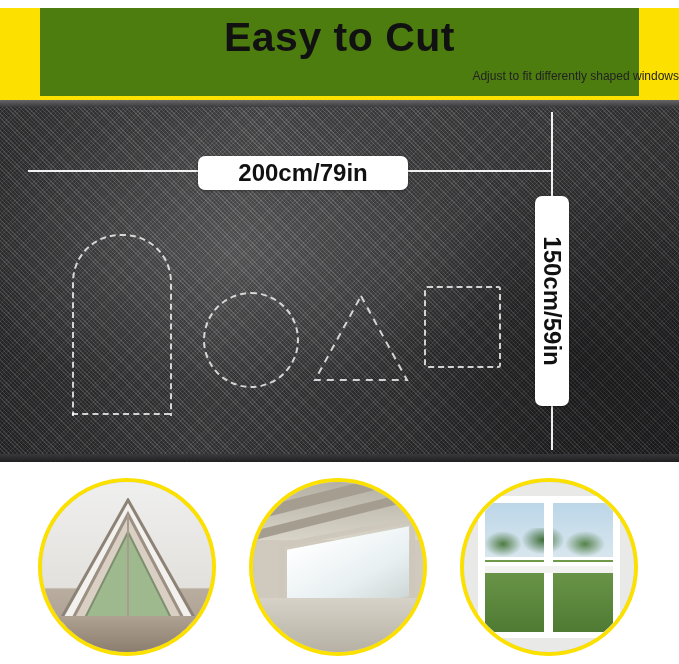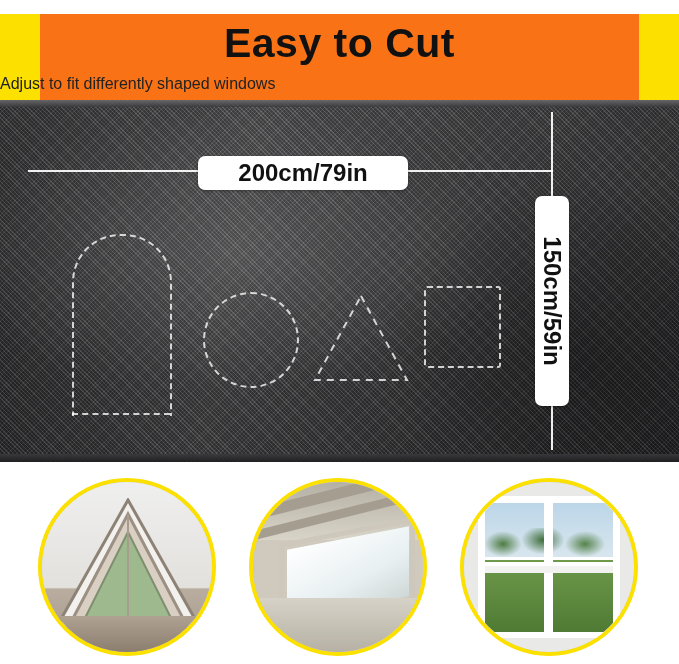--- a/index.html
+++ b/index.html
@@ -11,24 +11,24 @@
     width: 679px;
     height: 664px;
     font-family: "Liberation Sans", sans-serif;
     overflow: hidden;
     position: relative;
   }
 
   
   .header {
     position: absolute;
-    left: 0; top: 14px;
+    left: 0; top: 8px;
     width: 679px;
     height: 100px;
-    background: #f97316;
+    background: #4d7c0f;
     box-sizing: border-box;
   }
   .header-bar-left {
     position: absolute;
     left: 0; top: 0;
     width: 40px;
     height: 94px;
     background: #fbe000;
   }
   .header-bar-right {
@@ -53,22 +53,22 @@
     text-align: center;
     font-size: 41px;
     font-weight: bold;
     color: #111111;
     letter-spacing: 0.5px;
   }
   .header-sub {
     position: absolute;
     left: 0; top: 61px;
     width: 679px;
-    text-align: left;
-    font-size: 16px;
+    text-align: right;
+    font-size: 12px;
     color: #222222;
   }
 
   
   .fabric-wrap {
     position: absolute;
     left: 0;
     top: 100px;
     width: 679px;
     height: 362px;

